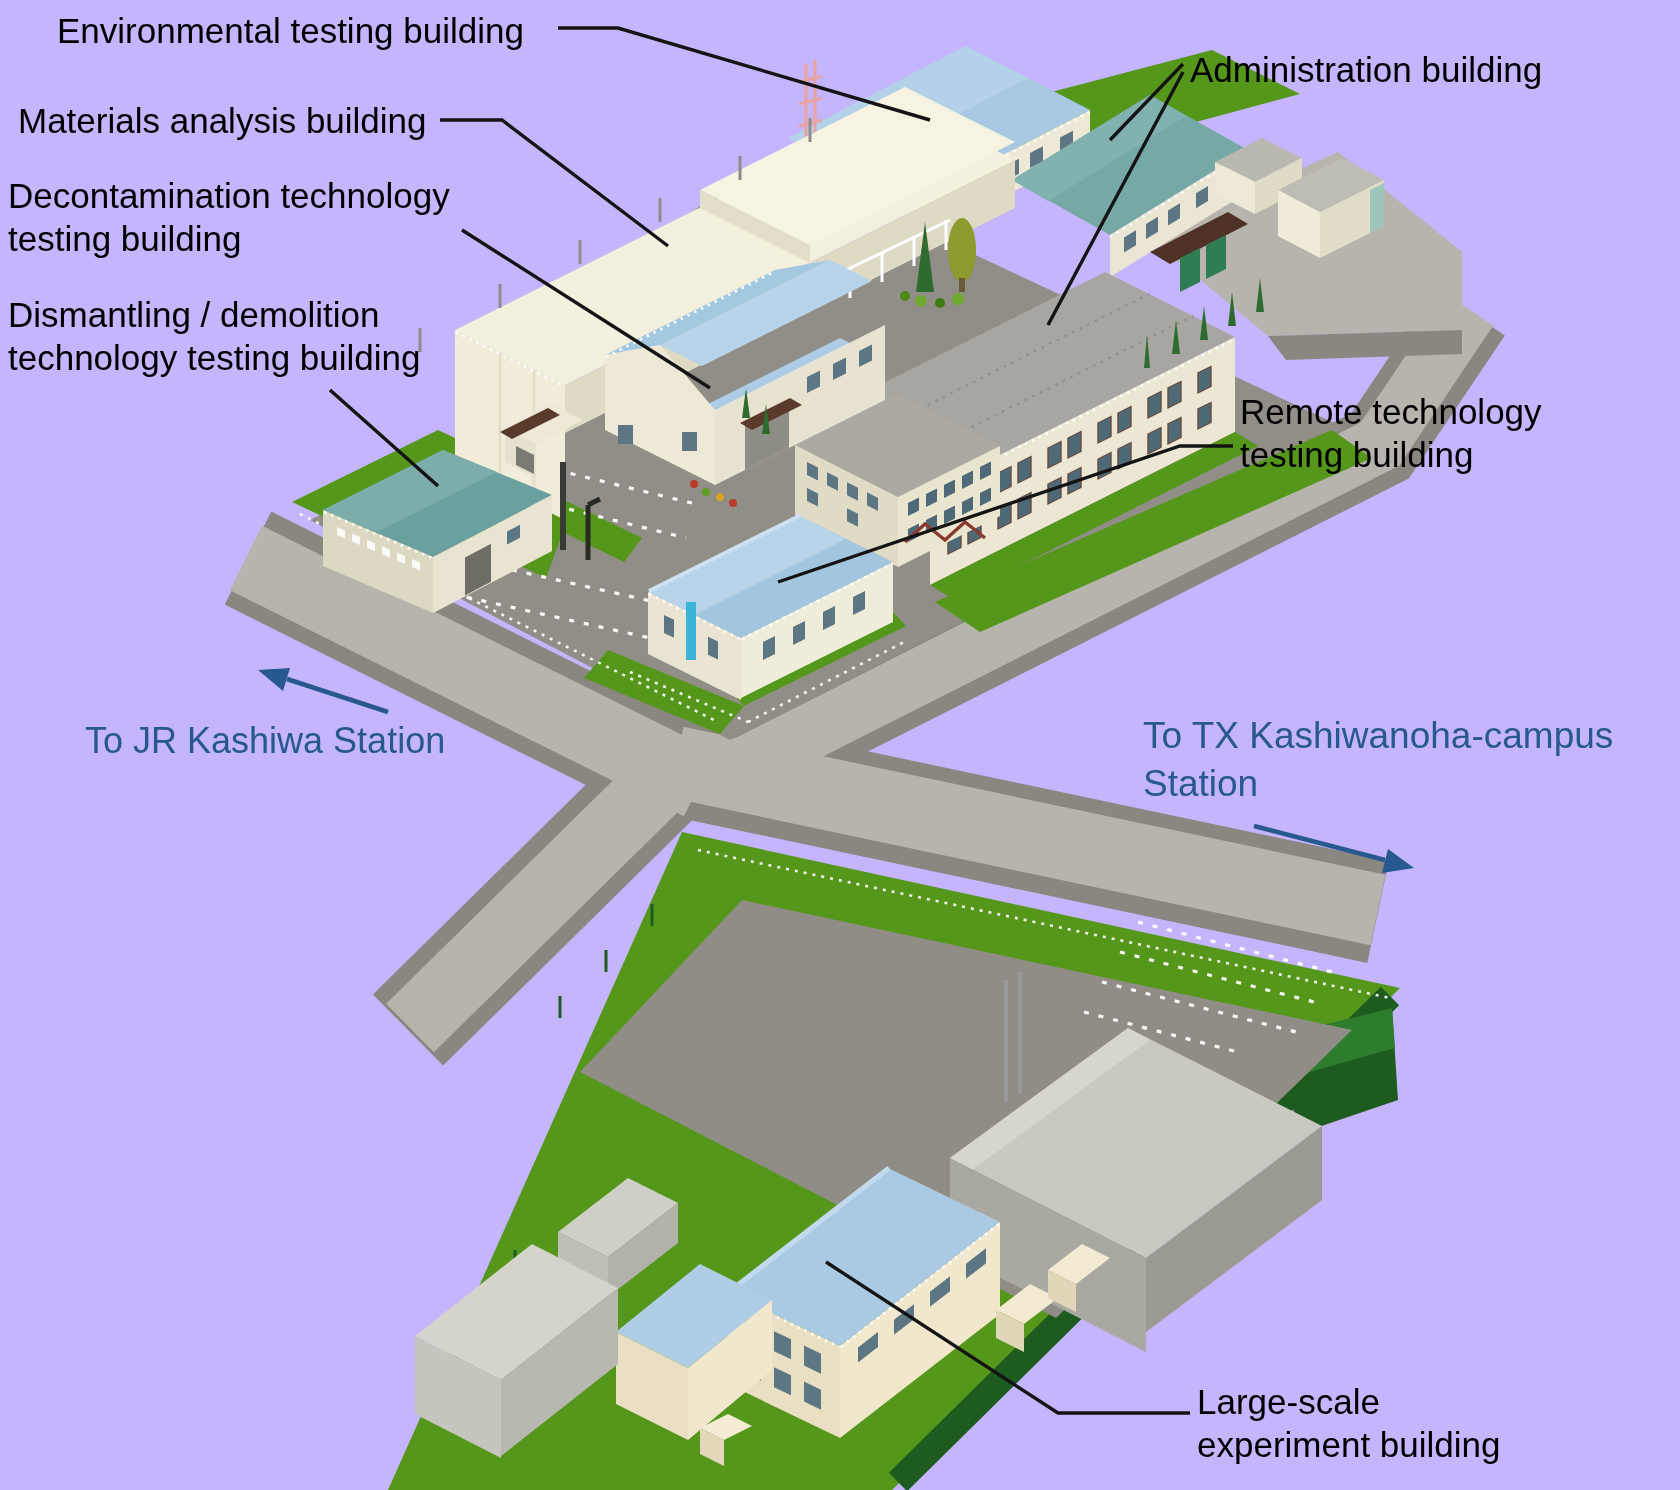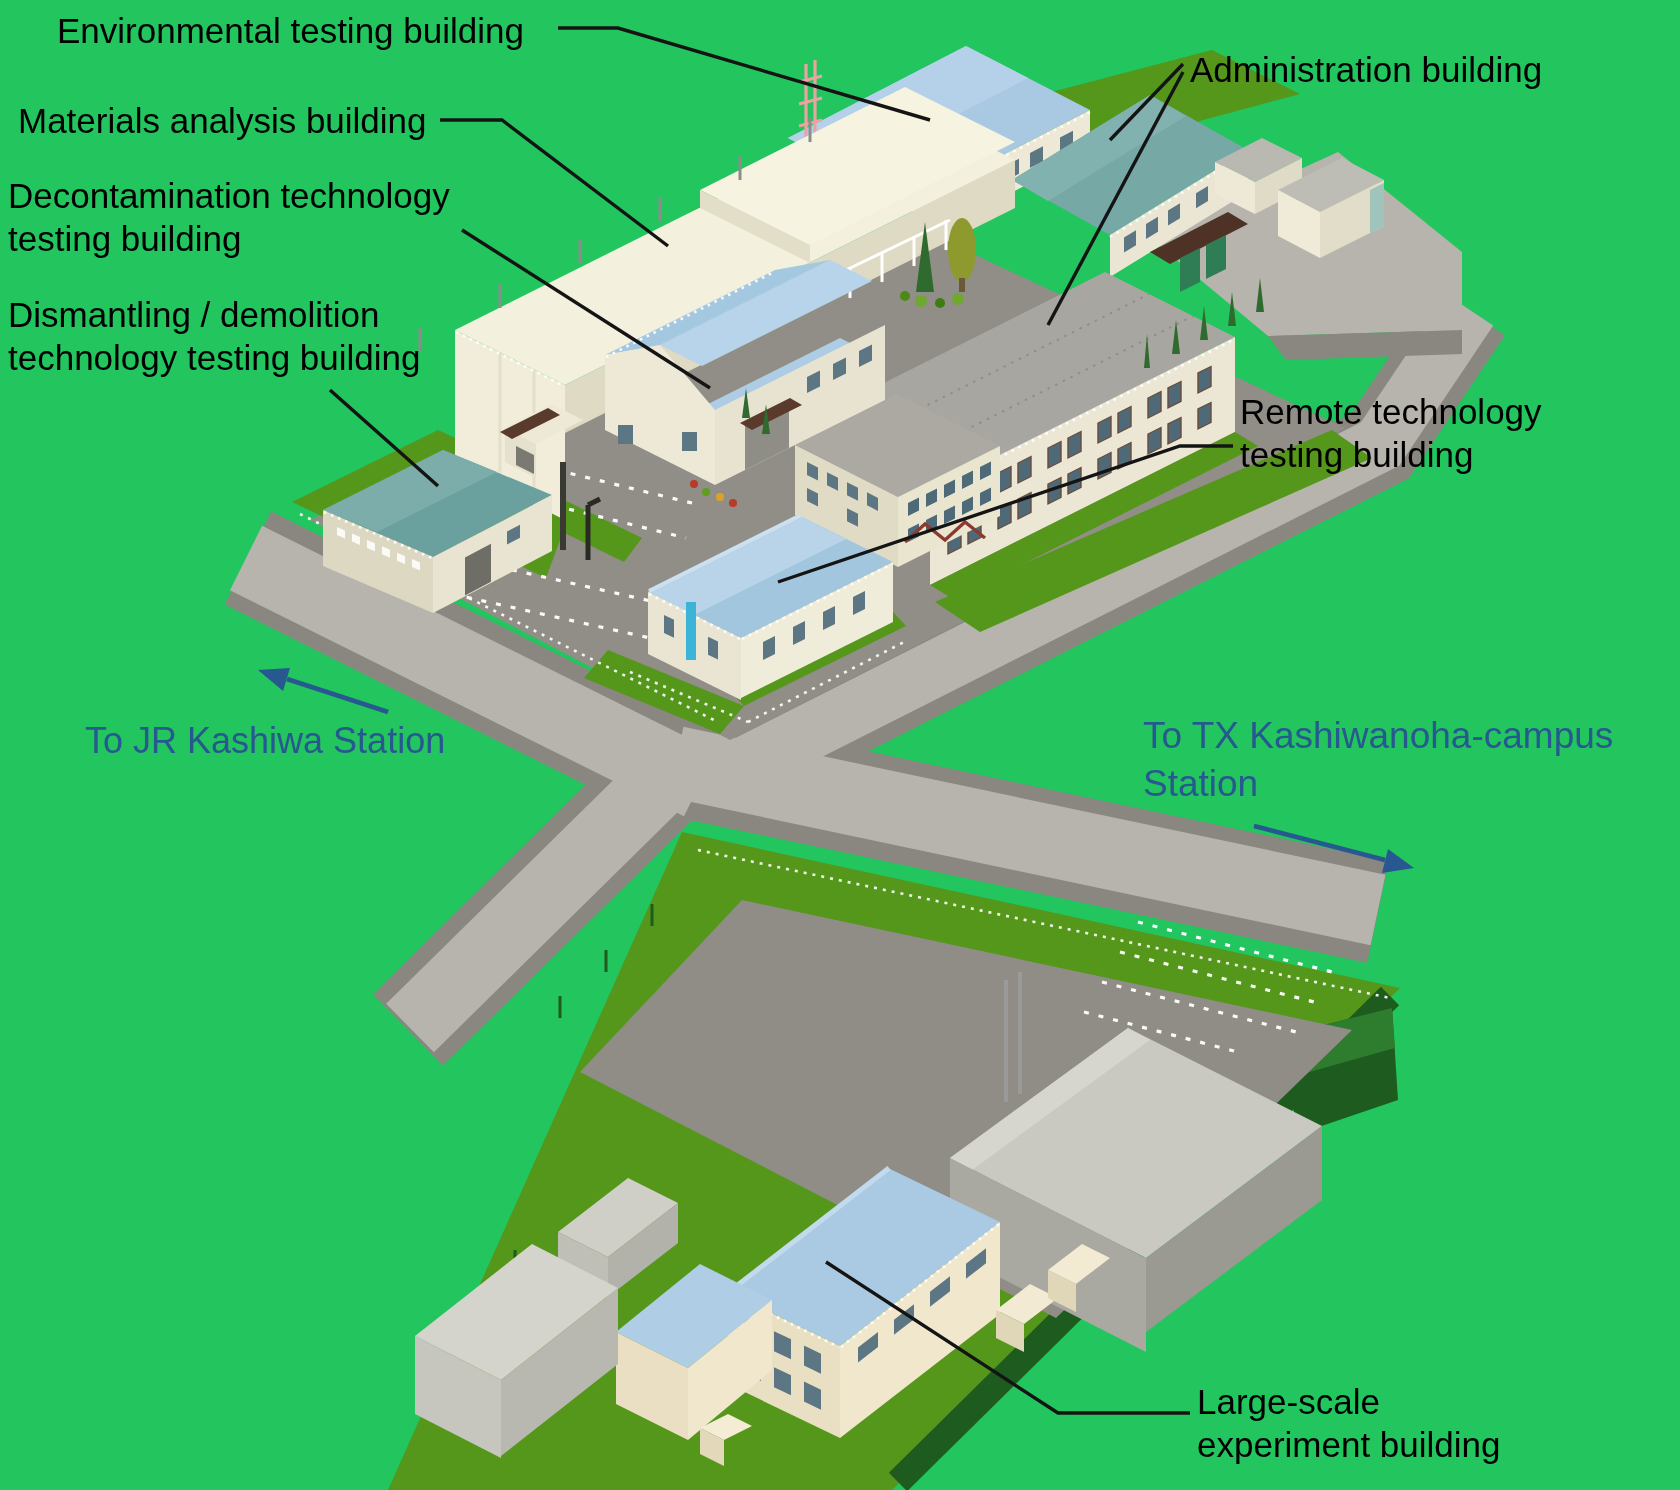--- a/index.html
+++ b/index.html
@@ -1,16 +1,16 @@
 <!DOCTYPE html>
 <html><head>
 <meta charset="utf-8">
 <style>
   html,body{margin:0;padding:0;background:#ffffff;}
-  .stage{position:relative;width:1680px;height:1490px;background:#22c55e;overflow:hidden;
+  .stage{position:relative;width:1680px;height:1490px;background:#c4b5fd;overflow:hidden;
          font-family:"Liberation Sans", sans-serif;}
   svg{position:absolute;left:0;top:0;}
   .lbl{font-family:"Liberation Sans", sans-serif;font-size:35px;fill:#000;}
   .lbl-blue{font-family:"Liberation Sans", sans-serif;font-size:36px;fill:#27588F;}
   .lbl-blue-lg{font-family:"Liberation Sans", sans-serif;font-size:37px;fill:#27588F;}
   .leader{stroke:#141414;stroke-width:3.4;fill:none;}
   .blue-arrow{stroke:#27588F;stroke-width:4.6;fill:none;}
   .eavedots{stroke:#ffffff;stroke-width:2.6;stroke-dasharray:2.6,5;fill:none;opacity:.92;}
   .fence{stroke:#ffffff;stroke-width:2.6;stroke-dasharray:3,6;fill:none;opacity:.9;}
   .parkline{stroke:#ffffff;stroke-width:3.2;stroke-dasharray:5,10;fill:none;opacity:.95;}

